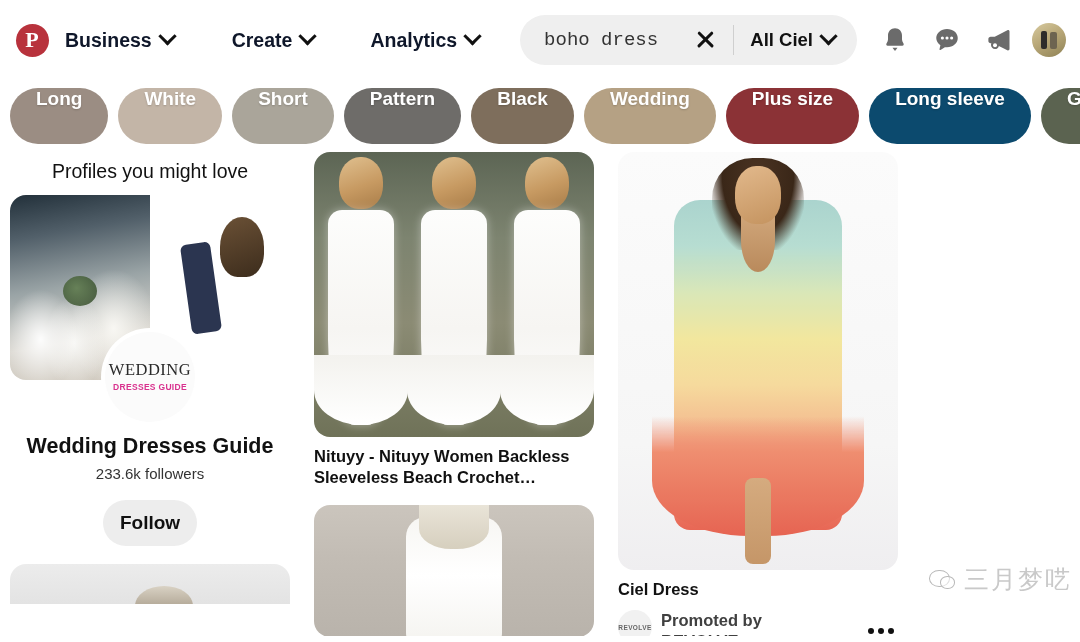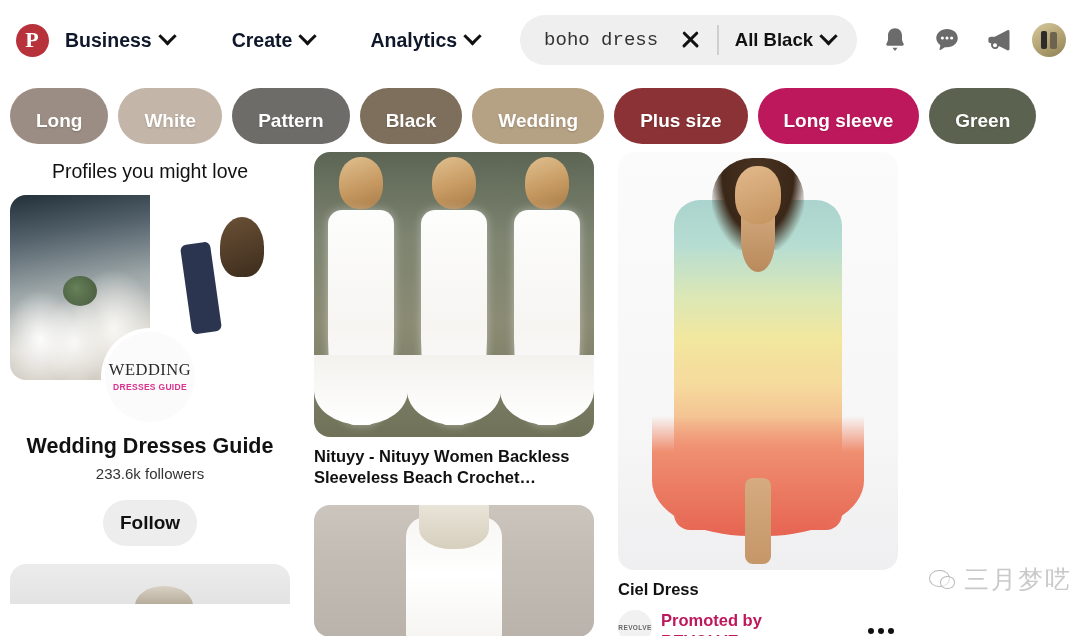--- a/index.html
+++ b/index.html
@@ -128,22 +128,22 @@
     height: 72px;
     display: flex; align-items: center;
     gap: 10px;
     padding: 0 10px;
     overflow: hidden;
     background: #fff;
   }
   .chip {
     height: 56px;
     border-radius: 28px;
-    display: flex; align-items: flex-end; justify-content: center;
-    padding: 12px 26px;
+    display: flex; align-items: flex-start; justify-content: center;
+    padding: 0 26px;
     color: #ffffff;
     font-size: 19px;
     font-weight: bold;
     white-space: nowrap;
     flex: 0 0 auto;
     text-shadow: 0 1px 2px rgba(0,0,0,.18);
   }
 
   
   .grid {
@@ -244,21 +244,21 @@
     display: flex; align-items: flex-start; gap: 9px;
     margin-top: 10px;
   }
   .rev-avatar {
     width: 34px; height: 34px; border-radius: 50%;
     background: #f1f1f1; flex: 0 0 auto;
     display: flex; align-items: center; justify-content: center;
     font-size: 6.5px; font-weight: bold; letter-spacing: .4px;
     color: #666;
   }
-  .promo-text { font-size: 16.5px; font-weight: bold; color: #be185d; line-height: 1.25; }
+  .promo-text { font-size: 16.5px; font-weight: bold; color: #404040; line-height: 1.25; }
   .dots-btn {
     margin-left: auto; align-self: center;
     display: flex; gap: 4px; padding: 8px 4px;
   }
   .dots-btn i {
     width: 6px; height: 6px; border-radius: 50%; background: #111;
     display: block;
   }
 
   
@@ -414,21 +414,21 @@
   <div class="nav-item">
     <span>Analytics</span>
     <span class="chev"></span>
   </div>
 
   <div class="searchwrap">
     <input class="search-input" type="text" value="boho dress" placeholder="Search" style="">
     <div class="clear-x"></div>
     <div class="vdiv"></div>
     <div class="allpins">
-      <span>All Black</span>
+      <span>All Ciel</span>
       <span class="chev"></span>
     </div>
   </div>
 
   <div class="hicons">
     <div class="hicon">
       <svg width="30" height="30" viewBox="0 0 24 24">
         <path fill="#6b6b6b" d="M12 2.6c-3.3 0-5.6 2.5-5.6 5.9v3.1c0 1-.4 2-1.1 2.9-.6.8-.2 2 .9 2h11.6c1.1 0 1.5-1.2.9-2-.7-.9-1.1-1.9-1.1-2.9V8.5c0-3.4-2.3-5.9-5.6-5.9z"></path>
         <path fill="#6b6b6b" d="M10 18.2h4l-2 2.6z"></path>
       </svg>
@@ -451,33 +451,36 @@
   </div>
 </div>
 
 <div class="chips">
   <div class="chip" style="background: rgb(155, 141, 131);">
       <span>Long</span>
     </div>
   <div class="chip" style="background: rgb(195, 181, 167);">
       <span>White</span>
     </div>
+  <div class="chip" style="background: rgb(170, 165, 154);">
+      <span>Short</span>
+    </div>
   <div class="chip" style="background: rgb(110, 108, 105);">
       <span>Pattern</span>
     </div>
   <div class="chip" style="background: rgb(126, 110, 92);">
       <span>Black</span>
     </div>
   <div class="chip" style="background: rgb(181, 161, 132);">
       <span>Wedding</span>
     </div>
   <div class="chip" style="background: rgb(139, 50, 54);">
       <span>Plus size</span>
     </div>
-  <div class="chip" style="background: #be185d;">
+  <div class="chip" style="background: #0c4a6e;">
       <span>Long sleeve</span>
     </div>
   <div class="chip" style="background: rgb(91, 99, 80);">
       <span>Green</span>
     </div>
 
 </div>
 
 <div class="grid">
 

